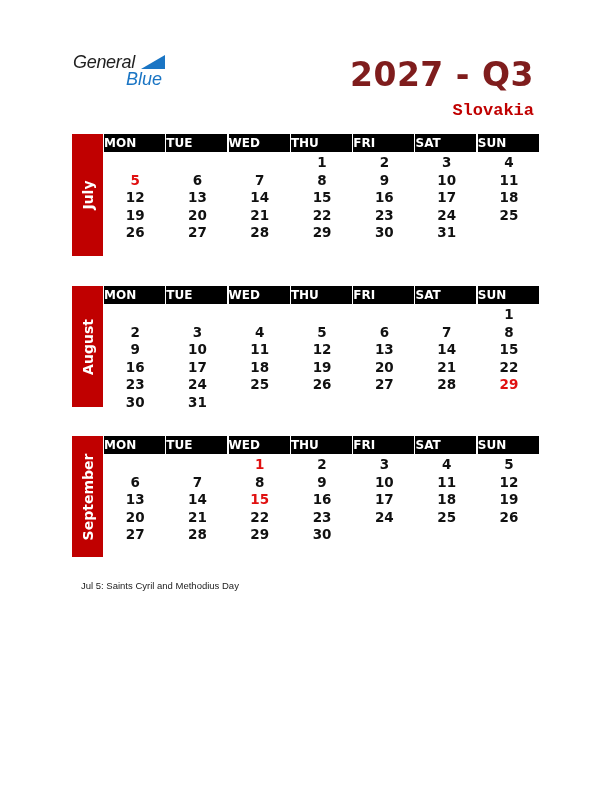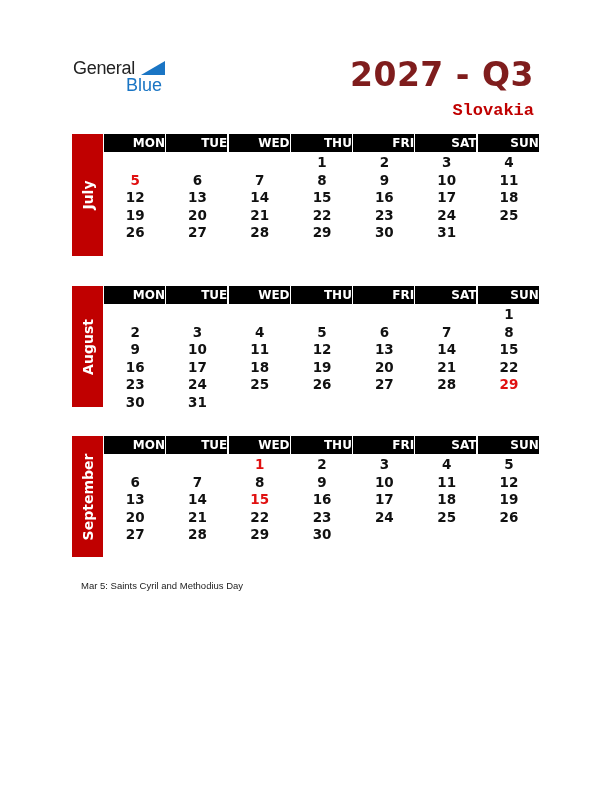--- a/index.html
+++ b/index.html
@@ -1,27 +1,27 @@
 <!DOCTYPE html>
 <html><head>
 <meta charset="utf-8">
 <style>
   html, body { margin:0; padding:0; background:#ffffff; }
   body { width:612px; height:792px; position:relative; overflow:hidden; font-family:"DejaVu Sans", sans-serif; }
-  .logo { position:absolute; left:73px; top:58px; width:100px; height:40px; }
+  .logo { position:absolute; left:73px; top:52px; width:100px; height:40px;font-style:italic; }
   .logo .general { position:absolute; left:0; top:0; font-family:"Liberation Sans", sans-serif; font-size:18px; color:#222; letter-spacing:-0.3px; }
   .logo .blue { position:absolute; left:53px; top:17px; font-family:"Liberation Sans", sans-serif; font-size:18px; color:#1a75c4; }
   .logo .tri { position:absolute; left:68px; top:3px; width:0; height:0; border-left:24px solid transparent; border-bottom:14px solid #1a75c4; }
   .title { position:absolute; right:78px; top:55px; font-size:33px; font-weight:bold; color:#7f1d1d; letter-spacing:0.5px; }
   .country { position:absolute; right:78px; top:101px; font-size:17px; font-weight:bold; color:#c00000;font-family:Liberation Mono, monospace; }
   .month { position:absolute; left:72px; width:468px; }
   .sidebar { position:absolute; left:0; top:0; width:31px; background:#c00000; }
   .sidebar .mname { position:absolute; left:50%; top:50%; transform:translate(-50%,-50%) rotate(-90deg); color:#fff; font-weight:bold; font-size:14px; white-space:nowrap; }
   .hdr { position:absolute; left:32px; top:0; height:18px; display:flex; }
-  .hdr .h { width:61px; margin-right:1.3px; background:#000; color:#fff; font-weight:bold; font-size:12px; text-align:right; line-height:18px; }
+  .hdr .h { width:61px; margin-right:1.3px; background:#000; color:#fff; font-weight:bold; font-size:12px; text-align:left; line-height:18px; }
   .grid { position:absolute; left:32px; top:20px; }
   .row { display:flex; height:17.5px; }
   .cell { width:62.3px; text-align:center; font-weight:bold; font-size:13.5px; line-height:17.5px; color:#111; }
   .cell.hol { color:#e01010; }
   .notes { position:absolute; left:81px; top:579px; font-family:"Liberation Sans", sans-serif; font-size:9.5px; color:#222; line-height:14px; }
 </style>
 </head>
 <body>
 
 <div class="logo">
@@ -222,14 +222,14 @@
           <div class="cell">30</div>
           <div class="cell"></div>
           <div class="cell"></div>
           <div class="cell"></div>
         </div>
       </div>
     </div>
   </div>
 
 <div class="notes">
-  <div>Mar 5: Saints Cyril and Methodius Day</div>
+  <div>Jul 5: Saints Cyril and Methodius Day</div>
 </div>
 
 </body></html>

